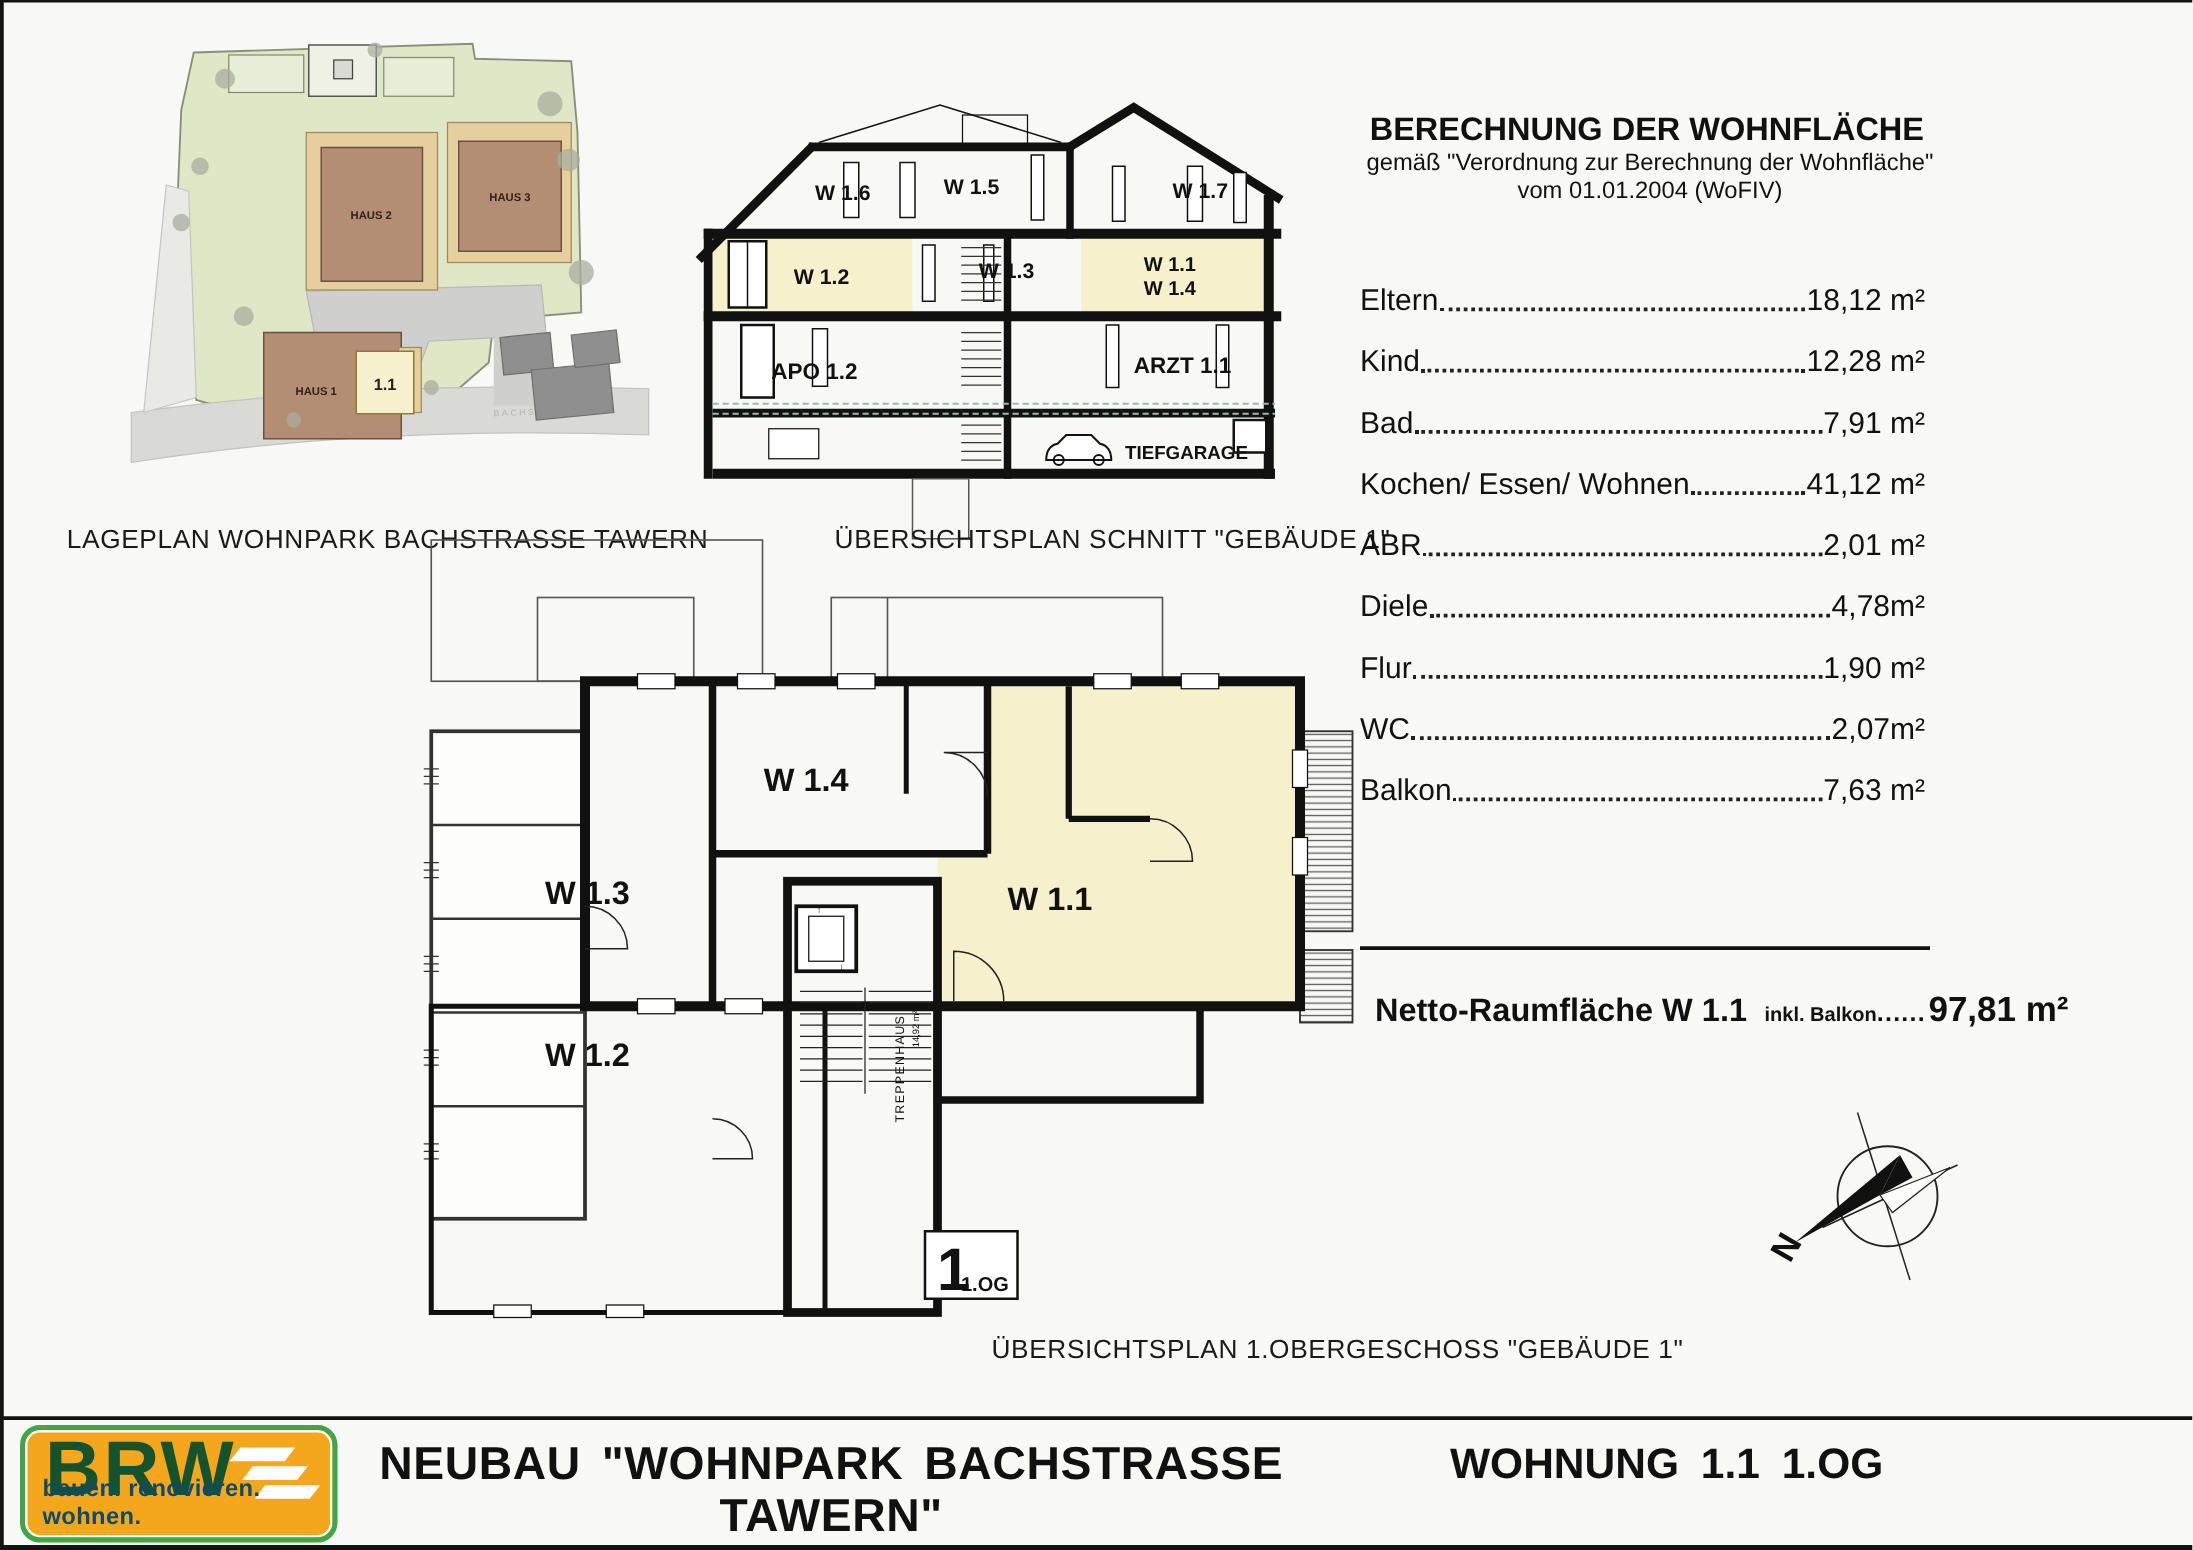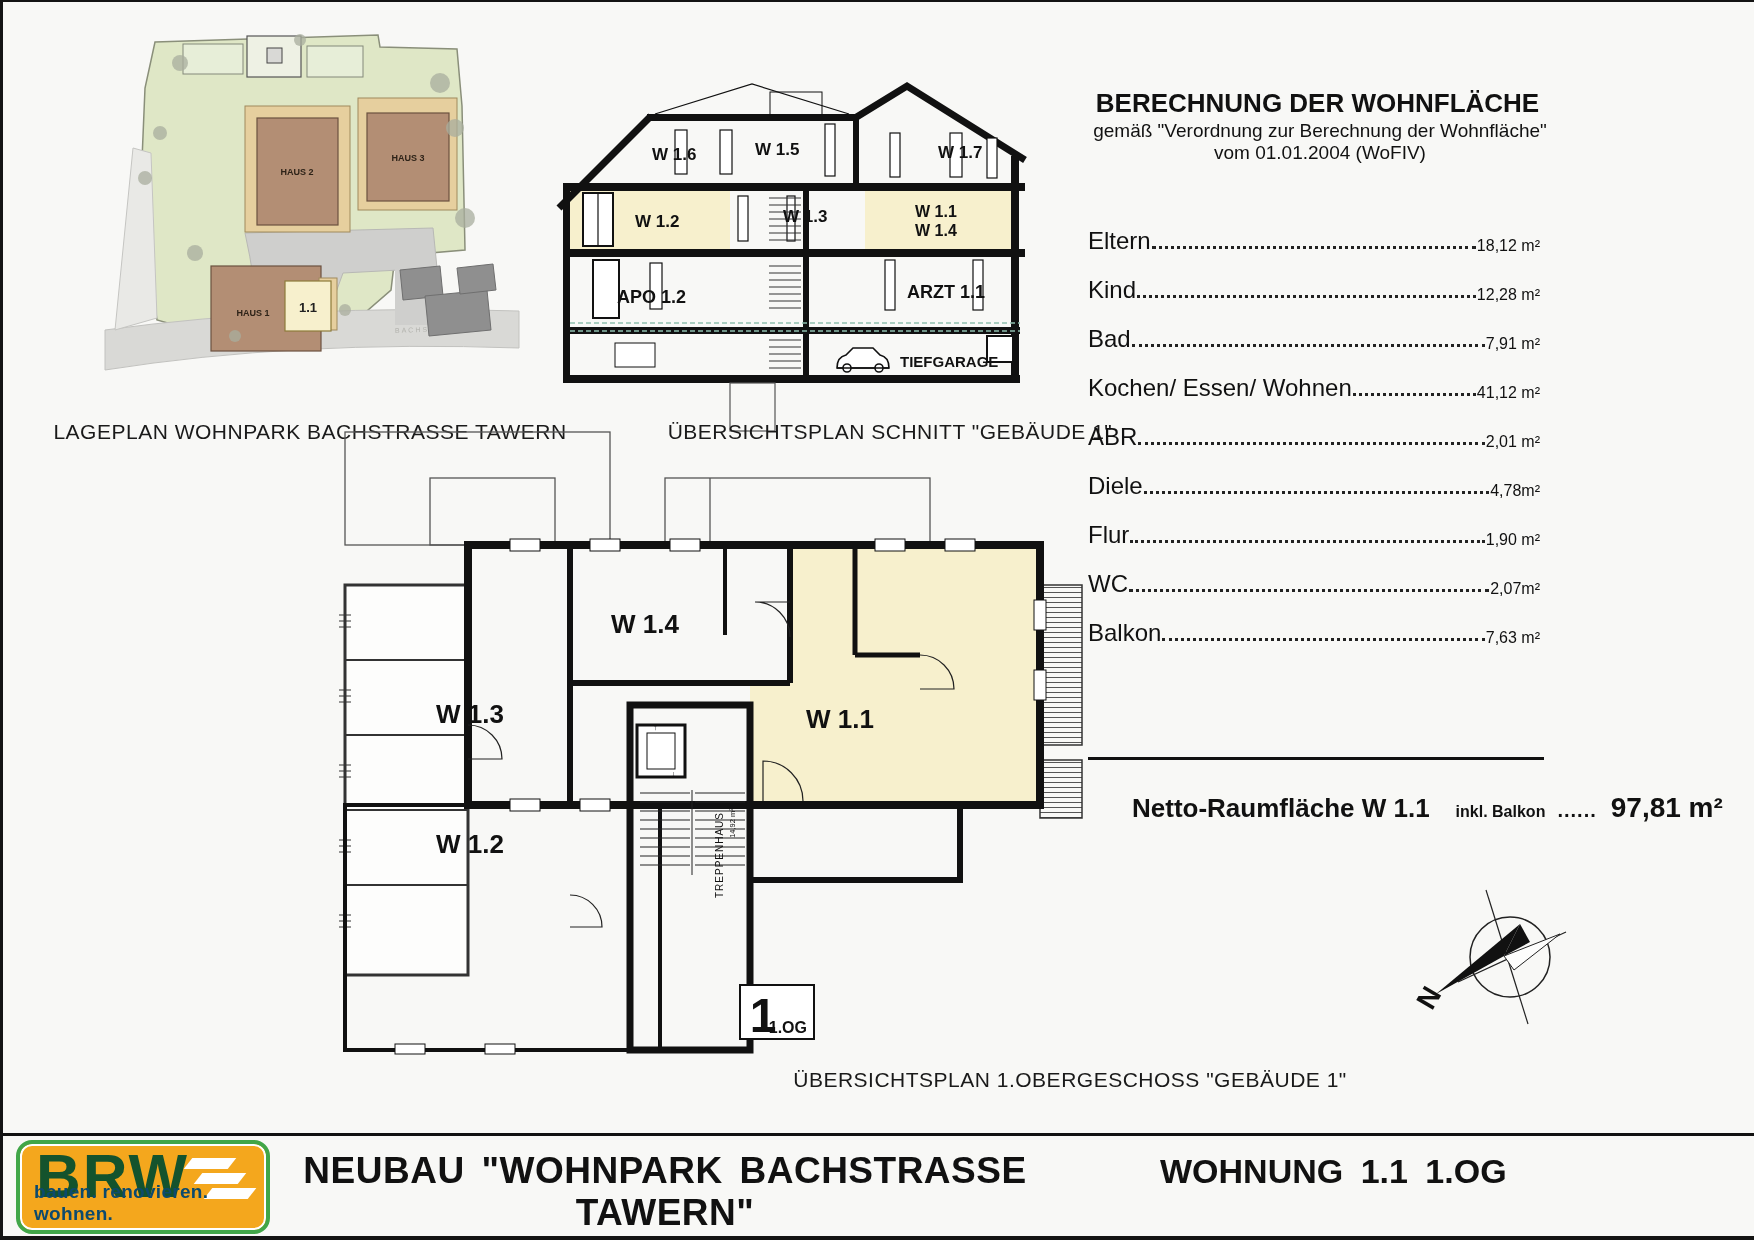--- a/index.html
+++ b/index.html
@@ -16,23 +16,23 @@
   .caption{position:absolute;font-size:21px;letter-spacing:.5px;color:#1a1a1a;text-align:center;}
 
   
   .calc-title{position:absolute;left:1090px;top:88px;width:455px;text-align:center;
               font-size:26px;font-weight:bold;}
   .calc-sub{position:absolute;left:1060px;width:520px;text-align:center;font-size:19px;}
   .calc-rows{position:absolute;left:1088px;top:206px;width:452px;}
   .calc-row{display:flex;align-items:flex-end;height:49px;}
   .calc-label{font-size:24px;white-space:nowrap;}
   .dots{flex:1;border-bottom:3px dotted #222;margin:0 1px 6px 1px;min-width:20px;}
-  .calc-value{font-size:16px;white-space:nowrap;}
+  .calc-value{font-size:24px;white-space:nowrap;}
   .calc-hr{position:absolute;left:1088px;top:757px;width:456px;height:3px;background:#111;}
-  .calc-total{position:absolute;left:1132px;top:792px;width:460px;display:flex;align-items:baseline;gap:12px;}
+  .calc-total{position:absolute;left:1100px;top:792px;width:460px;display:flex;align-items:baseline;}
   .total-label{font-size:26px;font-weight:bold;white-space:nowrap;}
   .total-note{font-size:16px;font-weight:bold;margin-left:14px;white-space:nowrap;}
   .total-dots{font-size:20px;font-weight:bold;letter-spacing:1px;}
   .total-value{font-size:28px;font-weight:bold;margin-left:2px;white-space:nowrap;}
 
   
   .footer-line{position:absolute;left:0;top:1133px;width:1754px;height:3px;background:#111;}
   .logo{position:absolute;left:16px;top:1140px;width:246px;height:86px;
         background:var(--logo-orange);border:4px solid var(--logo-green);border-radius:16px;
         box-shadow:inset 0 0 0 2px #ffffff;}

